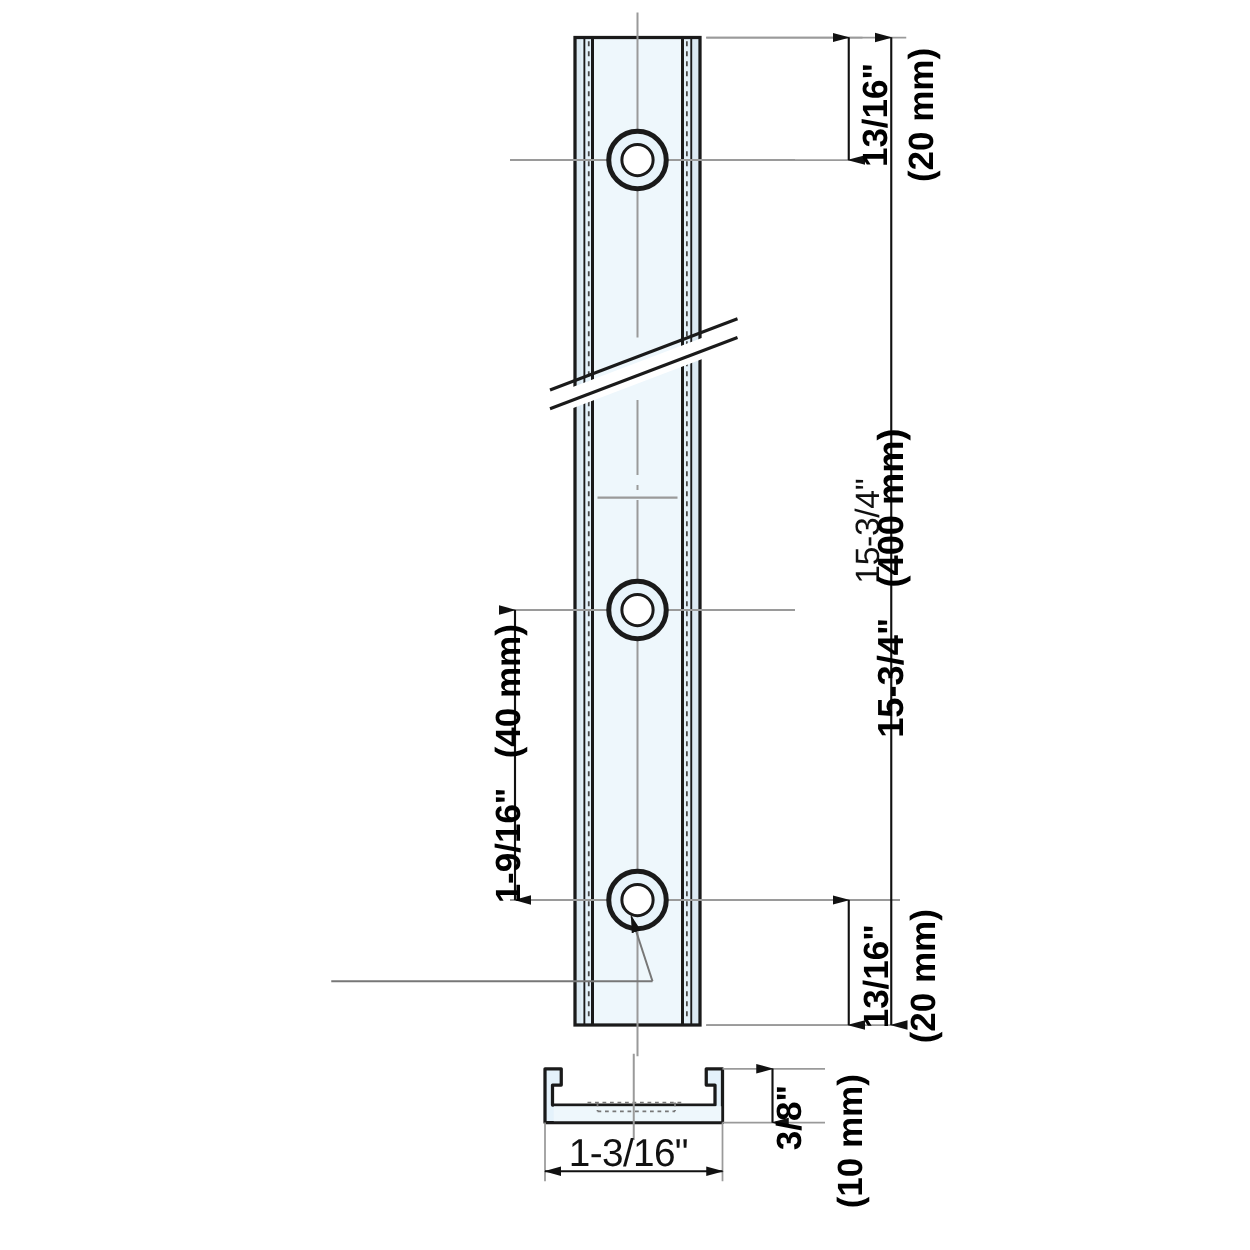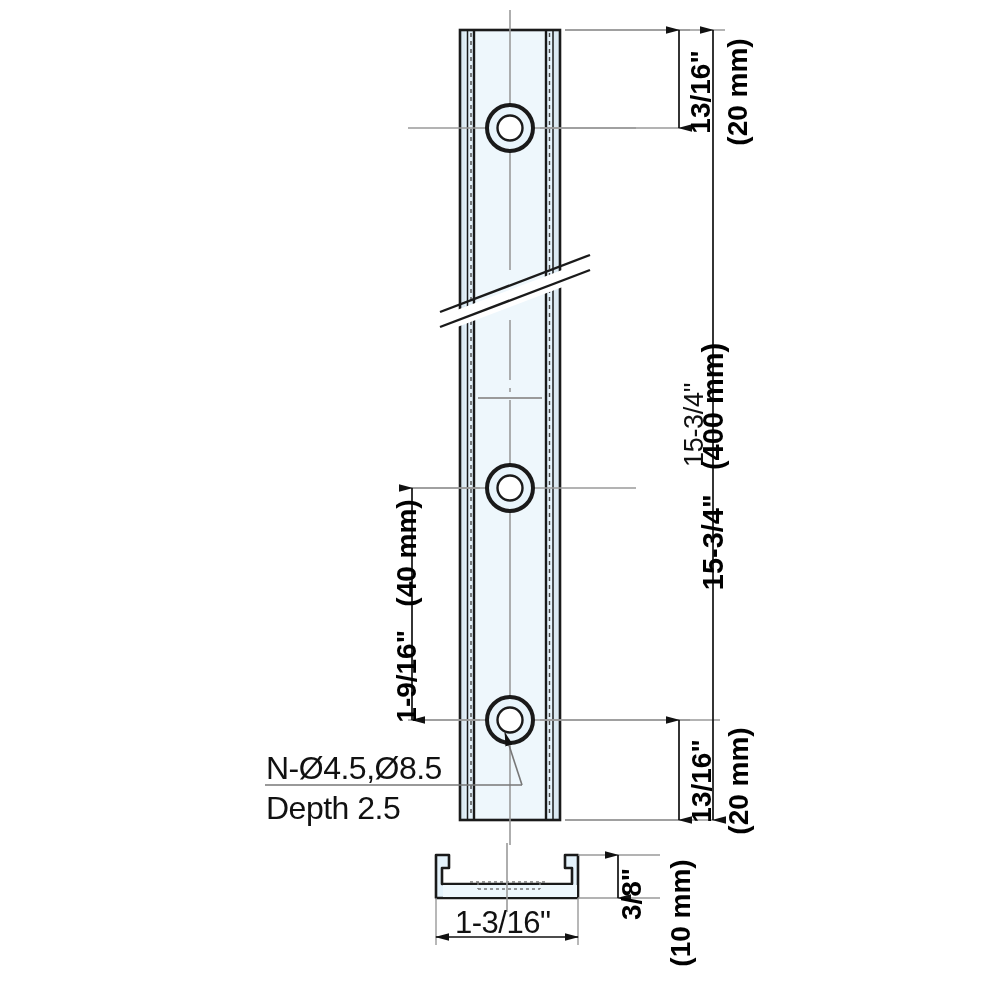--- a/index.html
+++ b/index.html
@@ -206,22 +206,20 @@
 </div>
 
 <div class="lbl" style="position:absolute; left:400px; top:490px; width:30px; height:230px;">
   <span style="position:absolute; left:-105px; top:105px; transform:rotate(-90deg); transform-origin:center; white-space:nowrap; font-size:28px; font-weight:600; font-family:'Liberation Sans',sans-serif;">
     <span>1-9/16"</span>
     <span>&nbsp;</span>
     <span>(40 mm)</span>
   </span>
 </div>
 
-<div style="position:absolute; left:266px; top:750px; font-size:32px; font-weight:500; letter-spacing:-0.5px; font-family:'Liberation Sans',sans-serif; color:#111111; white-space:nowrap;">N-Ø4.5,Ø8.5</div>
-<div style="position:absolute; left:266px; top:790px; font-size:32px; font-weight:500; letter-spacing:-0.5px; font-family:'Liberation Sans',sans-serif; color:#111111; white-space:nowrap;">Depth 2.5</div>
 
 <div class="lbl" style="position:absolute; left:628px; top:848px; width:30px; height:70px;">
   <span style="position:absolute; left:-22px; top:30px; transform:rotate(-90deg); transform-origin:center; white-space:nowrap; font-size:28px; font-weight:600; font-family:'Liberation Sans',sans-serif;">3/8"</span>
 </div>
 <div class="lbl" style="position:absolute; left:662px; top:845px; width:30px; height:110px;">
   <span style="position:absolute; left:-35px; top:52px; transform:rotate(-90deg); transform-origin:center; white-space:nowrap; font-size:28px; font-weight:600; font-family:'Liberation Sans',sans-serif;">(10 mm)</span>
 </div>
 
 <div style="position:absolute; left:455px; top:905px; font-size:31px; font-weight:500; letter-spacing:-0.5px; font-family:'Liberation Sans',sans-serif; color:#111111; white-space:nowrap;">1-3/16"</div>
 

